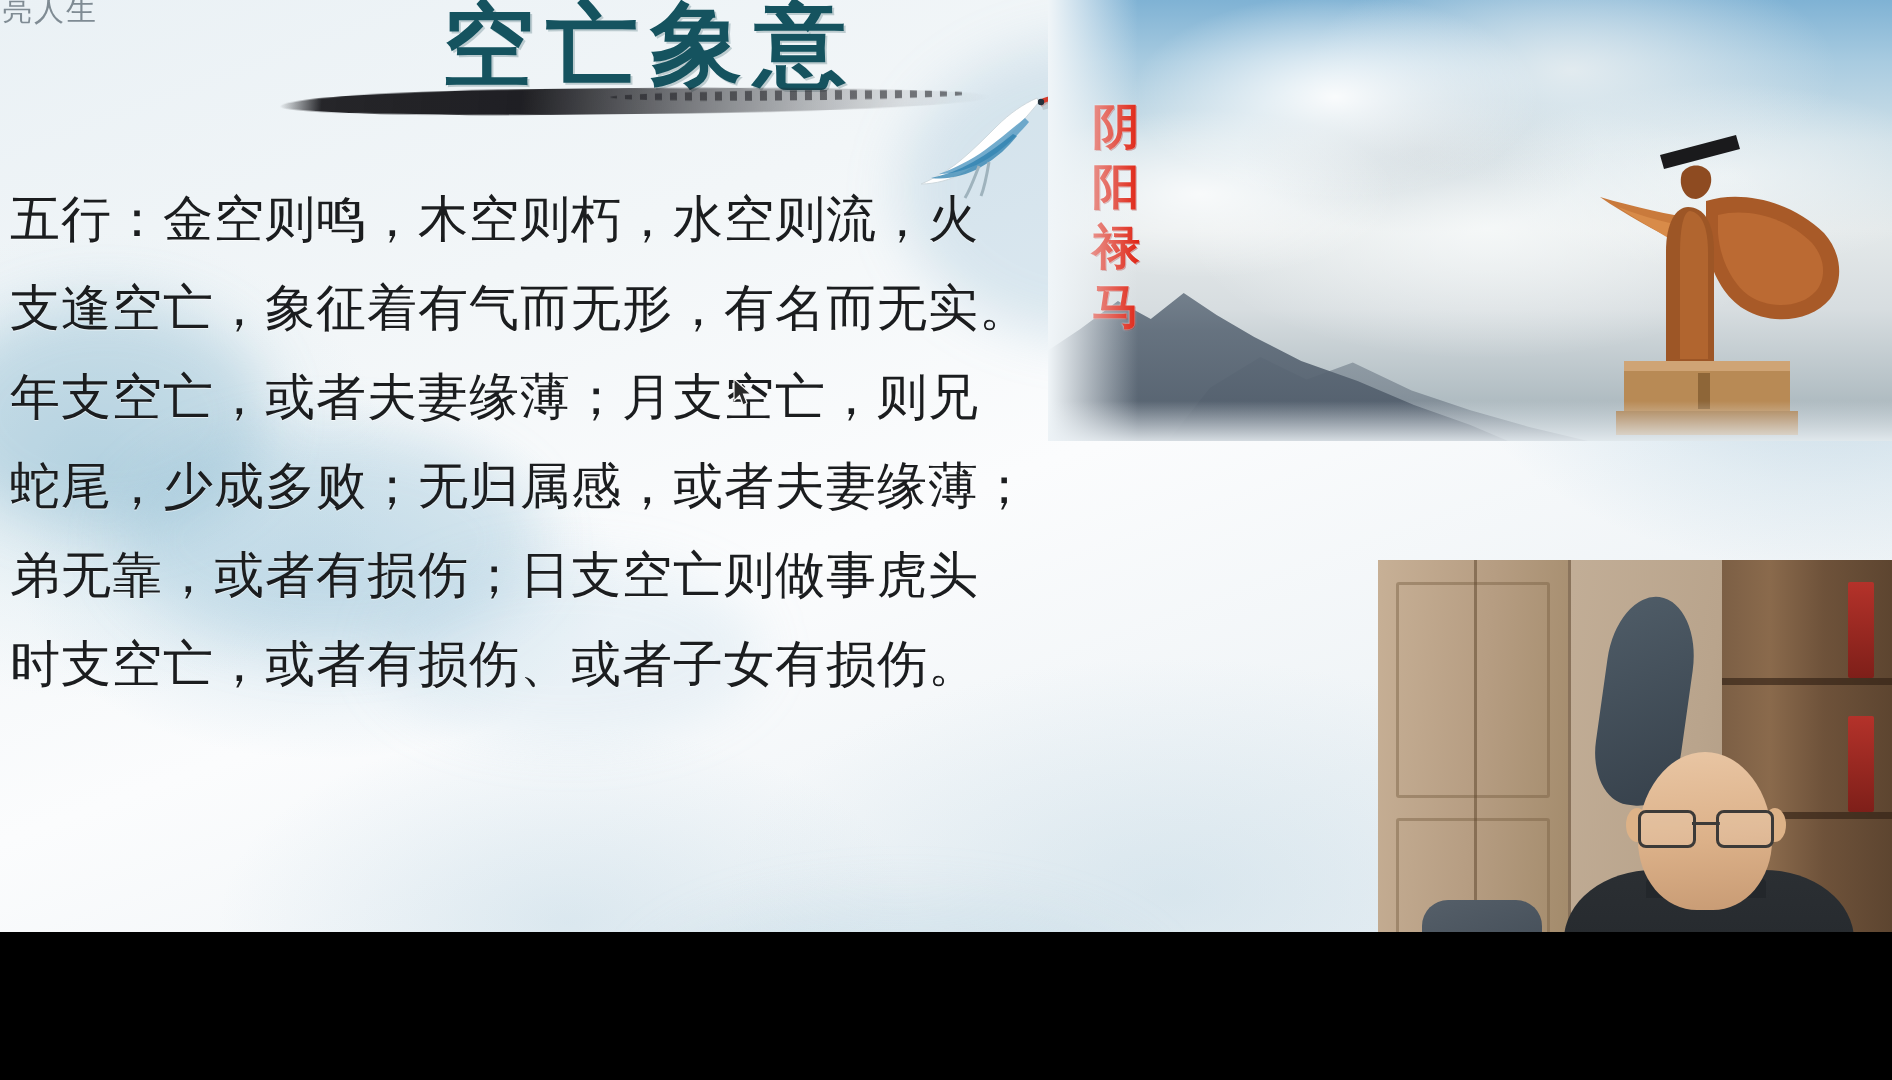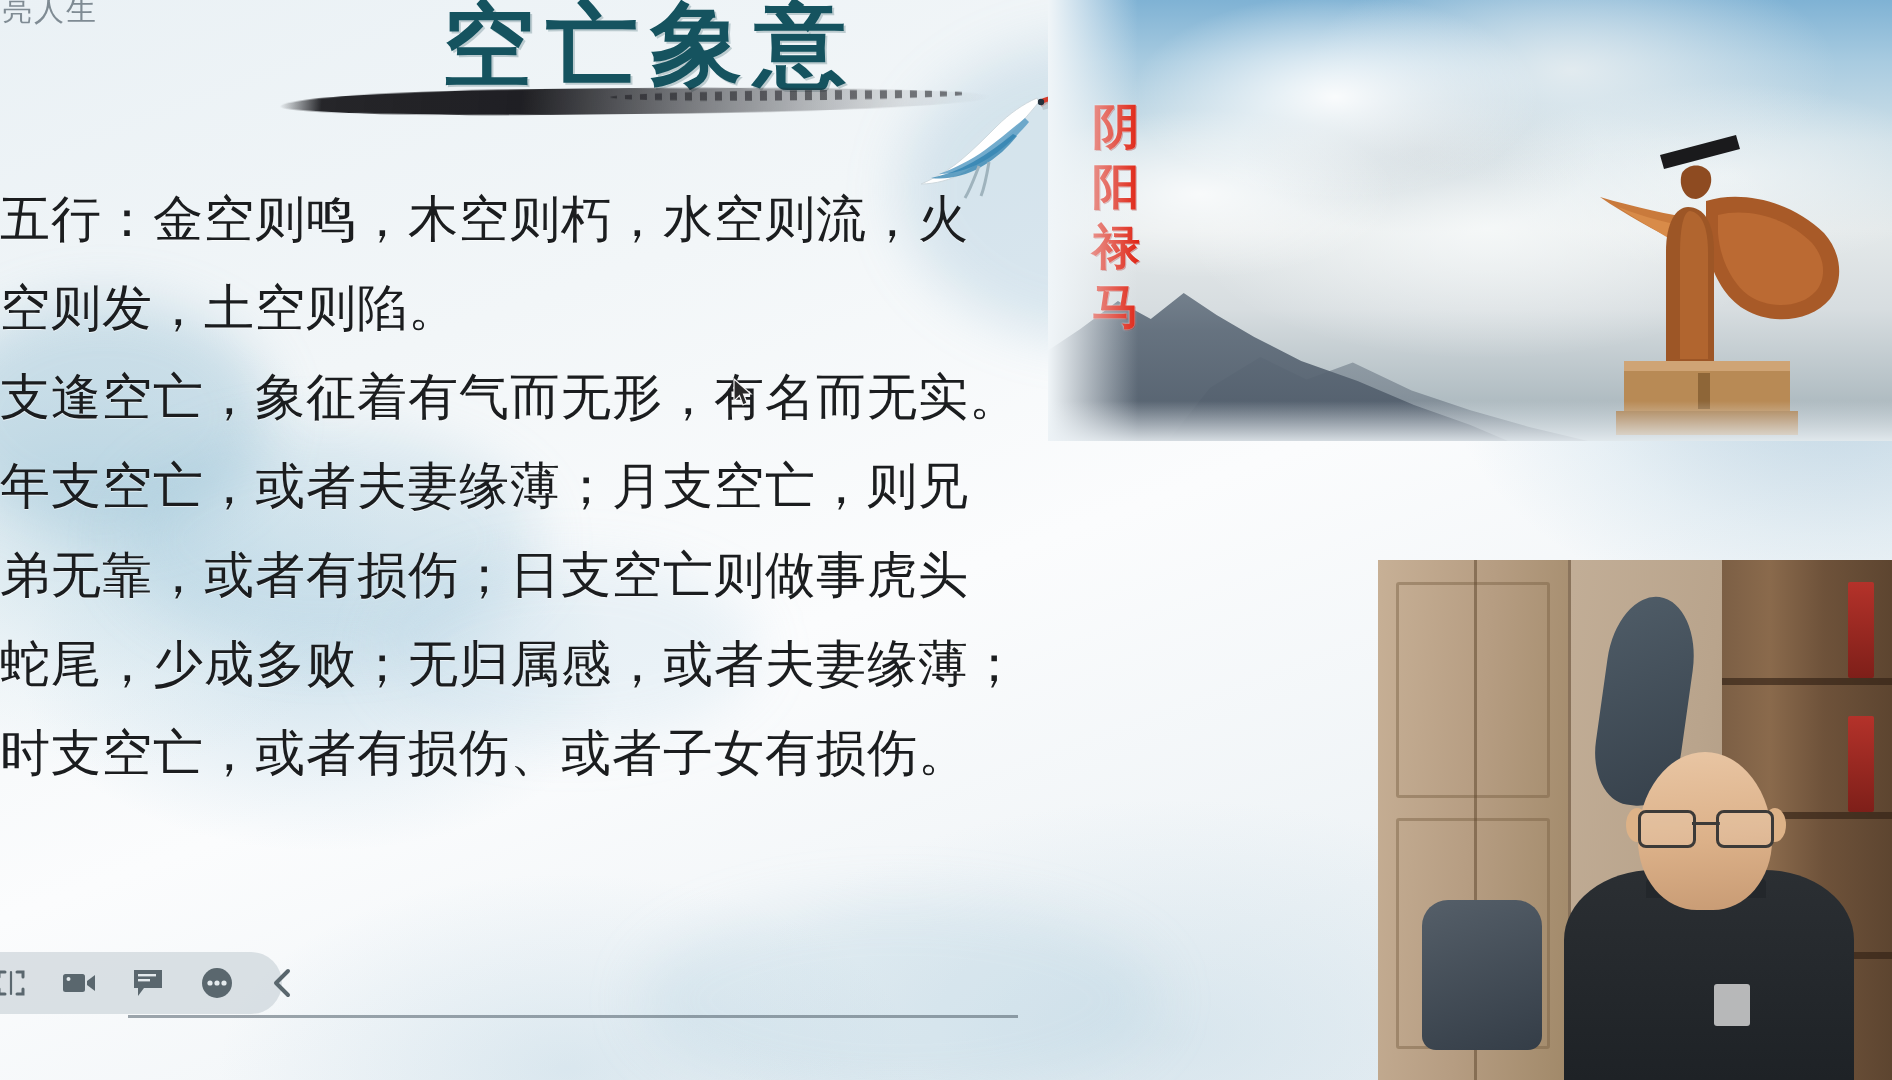--- a/index.html
+++ b/index.html
@@ -7,21 +7,21 @@
     padding: 0;
     background: #000;
   }
   body {
     font-family: "Liberation Sans", "DejaVu Sans", sans-serif;
   }
 
   #stage {
     position: relative;
     width: 1892px;
-    height: 1080px;
+    height: 932px;
     overflow: hidden;
     background: #eef2f5;
   }
 
   
   .slide-bg {
     position: absolute;
     inset: 0;
     background:
       radial-gradient(ellipse 700px 420px at 86% 8%, rgba(120,175,205,0.45) 0%, rgba(150,195,215,0.20) 45%, rgba(255,255,255,0) 72%),
@@ -83,21 +83,21 @@
     top: 4px;
     right: 20px;
     height: 10px;
     background: repeating-linear-gradient(91deg, rgba(25,25,30,0.55) 0 7px, rgba(25,25,30,0) 7px 15px);
     border-radius: 50%;
   }
 
   
   .body-text {
     position: absolute;
-    left: 0px;
+    left: 10px;
     top: 175px;
     width: 950px;
   }
   .body-line {
     font-family: "DejaVu Sans", "Liberation Sans", sans-serif;
     font-size: 50px;
     font-weight: 500;
     color: #1b1d1f;
     line-height: 89px;
     letter-spacing: 1px;
@@ -352,25 +352,24 @@
         <path d="M136 16 L170 4 L166 14 L138 22 Z" fill="#b8c6cd" opacity="0.8"></path>
         <circle cx="136" cy="14" r="3.2" fill="#23303a"></circle>
         <path d="M74 78 C70 88 66 100 60 110" stroke="#9fb3bd" stroke-width="3" fill="none"></path>
         <path d="M84 74 C82 86 80 98 76 108" stroke="#9fb3bd" stroke-width="3" fill="none"></path>
       </g>
     </svg>
   </div>
 
   <div class="body-text">
     <div class="body-line">五行：金空则鸣，木空则朽，水空则流，火</div>
-    <div class="body-line">空则发，土空则陷。</div>
     <div class="body-line">支逢空亡，象征着有气而无形，有名而无实。</div>
     <div class="body-line">年支空亡，或者夫妻缘薄；月支空亡，则兄</div>
+    <div class="body-line">蛇尾，少成多败；无归属感，或者夫妻缘薄；</div>
     <div class="body-line">弟无靠，或者有损伤；日支空亡则做事虎头</div>
-    <div class="body-line">蛇尾，少成多败；无归属感，或者夫妻缘薄；</div>
     <div class="body-line">时支空亡，或者有损伤、或者子女有损伤。</div>
   </div>
 
   <div class="cursor">
     <svg width="22" height="30" viewBox="0 0 22 30">
       <path d="M1 1 L1 23 L6.5 17.5 L10 27 L14 25 L10.5 16 L18 16 Z" fill="#2a2a2a" stroke="#f5f5f5" stroke-width="1.2"></path>
     </svg>
   </div>
 
   <div class="photo-card">

